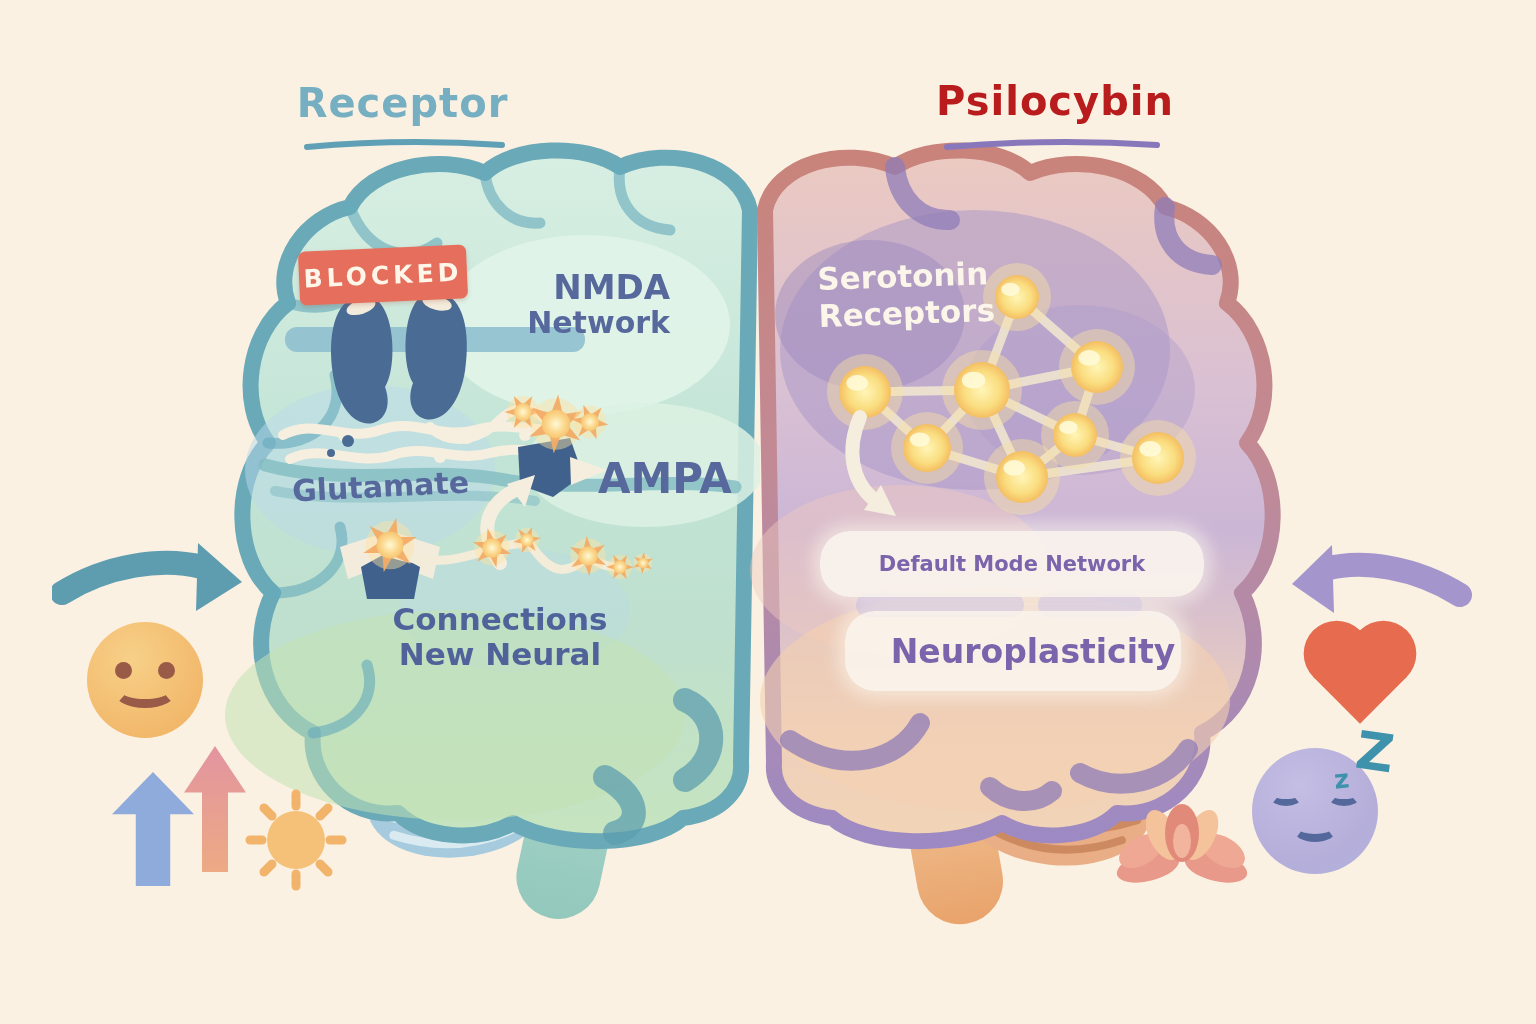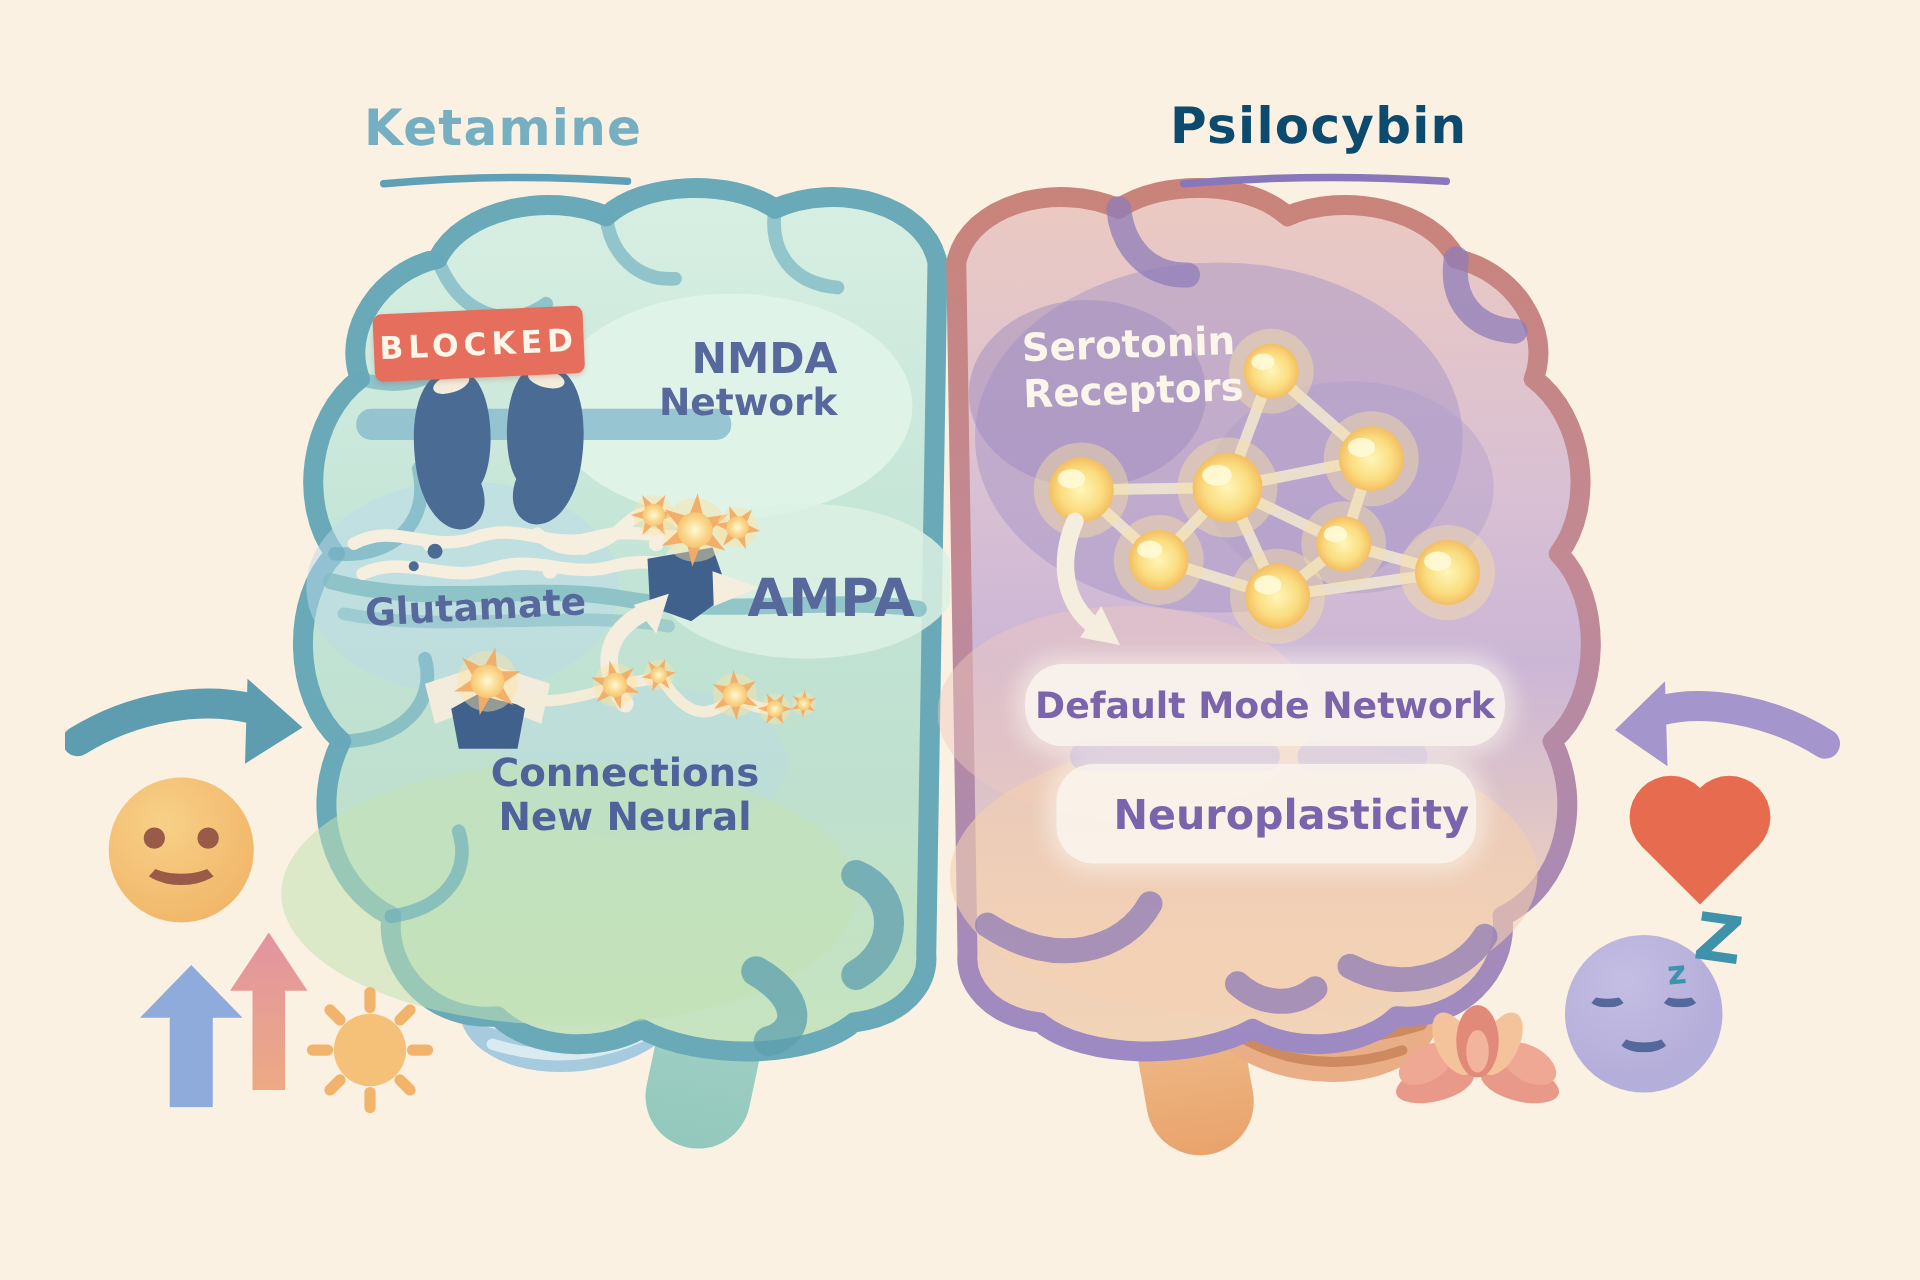--- a/index.html
+++ b/index.html
@@ -3,40 +3,40 @@
 <meta charset="utf-8">
 <style>
   html,body{margin:0;padding:0;background:#FAF1E2;}
   *{box-sizing:border-box;font-family:"DejaVu Sans","Liberation Sans",sans-serif;}
   .stage{position:relative;width:1536px;height:1024px;background:#FAF1E2;overflow:hidden;}
   .abs{position:absolute;}
 
   
   .title{font-weight:700;letter-spacing:1px;text-align:center;}
   .title-left{left:280px;top:80px;width:245px;font-size:40px;color:#76AEC2;}
-  .title-right{left:930px;top:78px;width:250px;font-size:40px;color:#0c4a6e;}
+  .title-right{left:930px;top:78px;width:250px;font-size:40px;color:#b91c1c;}
 
   
   .lbl{font-weight:700;color:#56689C;line-height:1.12;}
   .lbl-nmda{left:490px;top:268px;width:180px;text-align:right;font-size:34px;}
   .lbl-nmda .l2{font-size:30px;}
   .lbl-glutamate{left:292px;top:470px;font-size:30px;transform:rotate(-3deg);}
   .lbl-ampa{left:598px;top:455px;font-size:42px;}
   .lbl-connections{left:352px;top:602px;width:296px;text-align:center;font-size:31px;color:#4F639A;}
   .lbl-serotonin{left:818px;top:258px;font-size:31px;color:#FBF5EA;line-height:1.18;transform:rotate(-2deg);}
 
   .blocked{left:299px;top:248px;width:168px;height:54px;background:#E56F5C;border-radius:7px;
            transform:rotate(-2.5deg);display:flex;align-items:center;justify-content:center;
            color:#FDF6E9;font-weight:700;font-size:25px;letter-spacing:4px;
            box-shadow:0 2px 4px rgba(160,80,60,.25);}
 
   .banner{background:rgba(251,245,237,.9);border-radius:30px;display:flex;align-items:center;
           justify-content:center;box-shadow:0 0 16px 8px rgba(251,245,237,.55);}
   .banner-dmn{left:820px;top:531px;width:384px;height:66px;}
-  .banner-dmn span{font-size:29px;font-weight:700;color:#7B64AC;}
+  .banner-dmn span{font-size:21px;font-weight:700;color:#7B64AC;}
   .banner-neuro{left:845px;top:611px;width:336px;height:80px;}
   .banner-neuro span{font-size:33px;font-weight:700;color:#7B64AC;margin-left:40px;}
 
   
   .smiley{left:87px;top:622px;width:116px;height:116px;border-radius:50%;
           background:radial-gradient(circle at 38% 32%,#F7D088,#F2B96C 70%,#EFAF60);}
   .smiley .eye{position:absolute;width:17px;height:17px;border-radius:50%;background:#9A5A48;top:40px;}
   .smiley .eye.e1{left:28px;} .smiley .eye.e2{right:28px;}
   .smiley .mouth{position:absolute;left:26px;top:52px;width:64px;height:34px;border:8px solid transparent;
                  border-bottom:9px solid #9A5A48;border-radius:50%;}
@@ -300,21 +300,21 @@
         <circle cx="408" cy="323" r="26" fill="url(#nodeGrad)"></circle>
         <ellipse cx="400.2" cy="313.9" rx="10.92" ry="7.8" fill="#FFFBDC" opacity="0.85"></ellipse>
       </g>
 
     <g>
       <path d="M 110 282 C 96 315 102 345 122 363" stroke="#F5EEDF" stroke-width="14" fill="none" stroke-linecap="round"></path>
       <polygon points="146,381 114,375 131,350" fill="#F5EEDF"></polygon>
     </g>
   </svg>
 
-  <div class="abs title title-left">Ketamine</div>
+  <div class="abs title title-left">Receptor</div>
   <svg class="abs" style="left:302px;top:136px" width="205" height="16">
     <path d="M 5 11 Q 102 2 200 9" stroke="#5FA0B6" stroke-width="6" fill="none" stroke-linecap="round"></path>
   </svg>
   <div class="abs title title-right">Psilocybin</div>
   <svg class="abs" style="left:942px;top:136px" width="220" height="16">
     <path d="M 5 11 Q 110 2 215 9" stroke="#8878BB" stroke-width="6" fill="none" stroke-linecap="round"></path>
   </svg>
 
   <div class="abs blocked">
     <span>BLOCKED</span>

